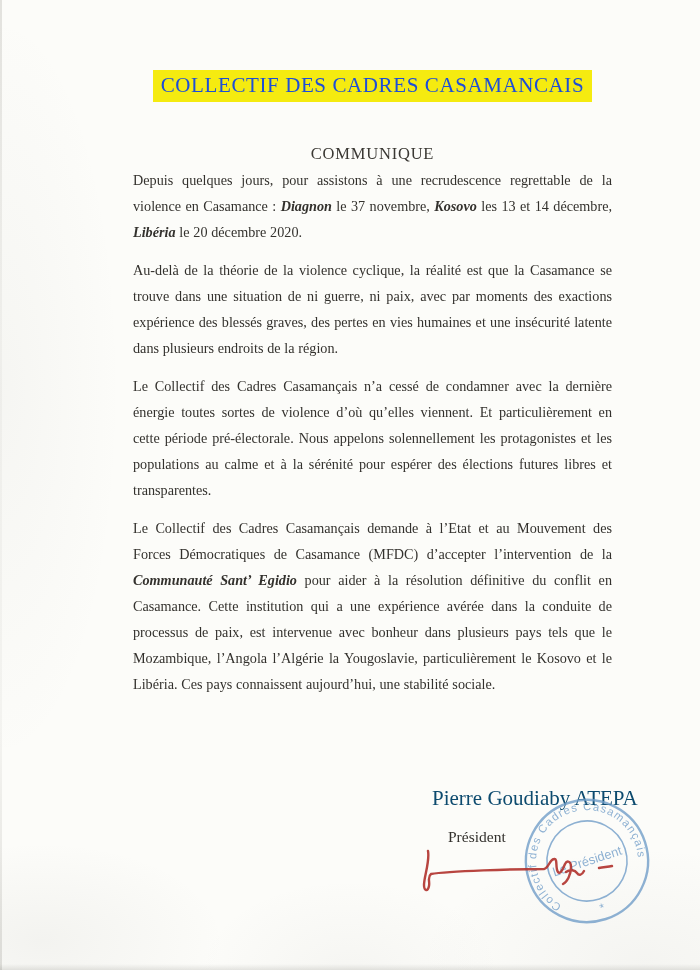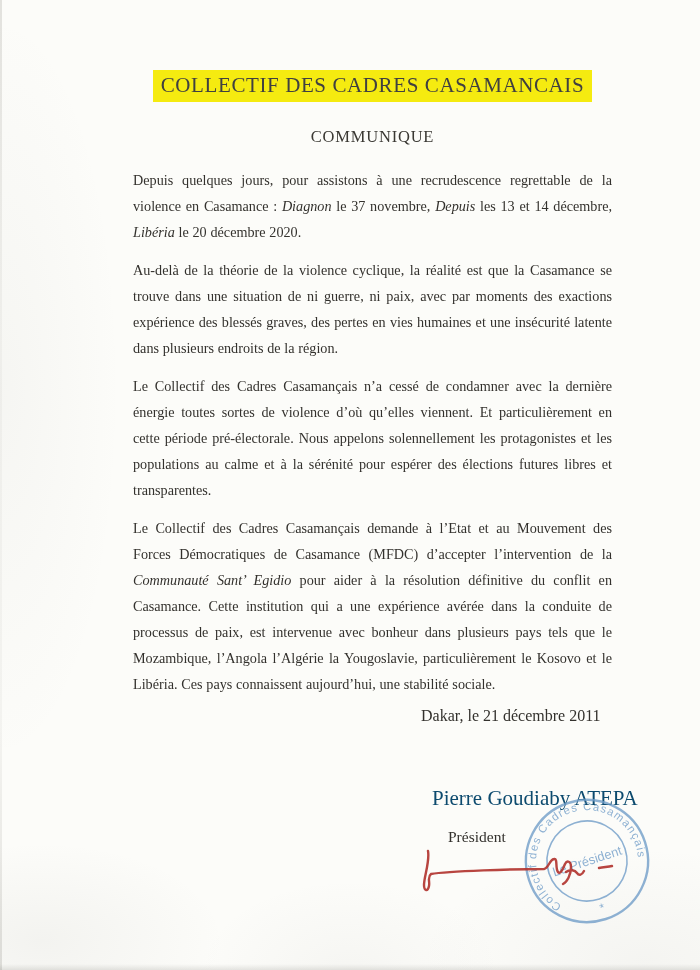--- a/index.html
+++ b/index.html
@@ -25,33 +25,33 @@
   .edge-bottom {
     position:absolute; left:0; bottom:0; width:100%; height:6px;
     background:linear-gradient(0deg, rgba(120,120,112,0.18), transparent);
   }
   .title-row {
     position:absolute; left:133px; top:70px; width:479px; text-align:center;
   }
   .title-highlight {
     display:inline-block; background:#f5eb10;
     font-size:21px; letter-spacing:0.6px; padding:3px 8px 4px;
-    color:#404040; white-space:nowrap;
+    color:#1d4ed8; white-space:nowrap;
   }
   .subtitle {
-    position:absolute; left:133px; top:127px; width:479px; text-align:center;
+    position:absolute; left:133px; top:144px; width:479px; text-align:center;
     font-size:16.5px; letter-spacing:0.8px; color:#3a3833;
   }
   .body-col {
     position:absolute; left:133px; top:167px; width:479px;
     font-size:14.2px; line-height:26px; text-align:justify;
     word-spacing:0.2px; color:#33312d;
   }
   .para { margin:0 0 12px 0; }
-  .emph { font-weight:normal; font-style:italic; }
+  .emph { font-weight:bold; font-style:italic; }
   .dateline {
     position:absolute; left:421px; top:707px; font-size:16px; color:#33312d;
   }
   .signatory-name {
     position:absolute; left:432px; top:786px; font-size:21px; color:#0c4a6e;
   }
   .signatory-title {
     position:absolute; left:448px; top:828px; font-size:15.5px; color:#33312d;
   }
   .stamp-svg {
@@ -73,27 +73,26 @@
   <div class="edge-left"></div>
   <div class="edge-bottom"></div>
 
   <div class="title-row">
     <span class="title-highlight" style="background-color: rgb(245, 235, 16);">COLLECTIF DES CADRES CASAMANCAIS</span>
   </div>
 
   <div class="subtitle">COMMUNIQUE</div>
 
   <div class="body-col">
-      <div class="para"><span class="seg">Depuis quelques jours, pour assistons à une recrudescence regrettable de la violence en Casamance : </span><span class="emph">Diagnon</span><span class="seg"> le 37 novembre, </span><span class="emph">Depuis</span><span class="seg"> les 13 et 14 décembre, </span><span class="emph">Libéria</span><span class="seg"> le 20 décembre 2020.</span></div>
+      <div class="para"><span class="seg">Depuis quelques jours, pour assistons à une recrudescence regrettable de la violence en Casamance : </span><span class="emph">Diagnon</span><span class="seg"> le 37 novembre, </span><span class="emph">Kosovo</span><span class="seg"> les 13 et 14 décembre, </span><span class="emph">Libéria</span><span class="seg"> le 20 décembre 2020.</span></div>
       <div class="para"><span class="seg">Au-delà de la théorie de la violence cyclique, la réalité est que la Casamance se trouve dans une situation de ni guerre, ni paix, avec par moments des exactions expérience des blessés graves, des pertes en vies humaines et une insécurité latente dans plusieurs endroits de la région.</span></div>
       <div class="para"><span class="seg">Le Collectif des Cadres Casamançais n’a cessé de condamner avec la dernière énergie toutes sortes de violence d’où qu’elles viennent. Et particulièrement en cette période pré-électorale. Nous appelons solennellement les protagonistes et les populations au calme et à la sérénité pour espérer des élections futures libres et transparentes.</span></div>
       <div class="para"><span class="seg">Le Collectif des Cadres Casamançais demande à l’Etat et au Mouvement des Forces Démocratiques de Casamance (MFDC) d’accepter l’intervention de la </span><span class="emph">Communauté Sant’ Egidio</span><span class="seg"> pour aider à la résolution définitive du conflit en Casamance. Cette institution qui a une expérience avérée dans la conduite de processus de paix, est intervenue avec bonheur dans plusieurs pays tels que le Mozambique, l’Angola l’Algérie la Yougoslavie, particulièrement le Kosovo et le Libéria. Ces pays connaissent aujourd’hui, une stabilité sociale.</span></div>
     </div>
 
-  <div class="dateline">Dakar, le 21 décembre 2011</div>
 
   <div class="signatory-name">Pierre Goudiaby ATEPA</div>
 
   <div class="signatory-title">Président</div>
 
   <svg class="stamp-svg" viewBox="-75 -75 150 150">
     <g transform="rotate(-18)">
       <circle r="61" fill="none" stroke-width="2.4" stroke="#6f9cc8"></circle>
       <circle r="40" fill="none" stroke-width="1.6" stroke="#6f9cc8"></circle>
       <path id="stamp-ring-path" fill="none" d="M -36.06 36.06 A 51 51 0 1 1 36.06 36.06"></path>

